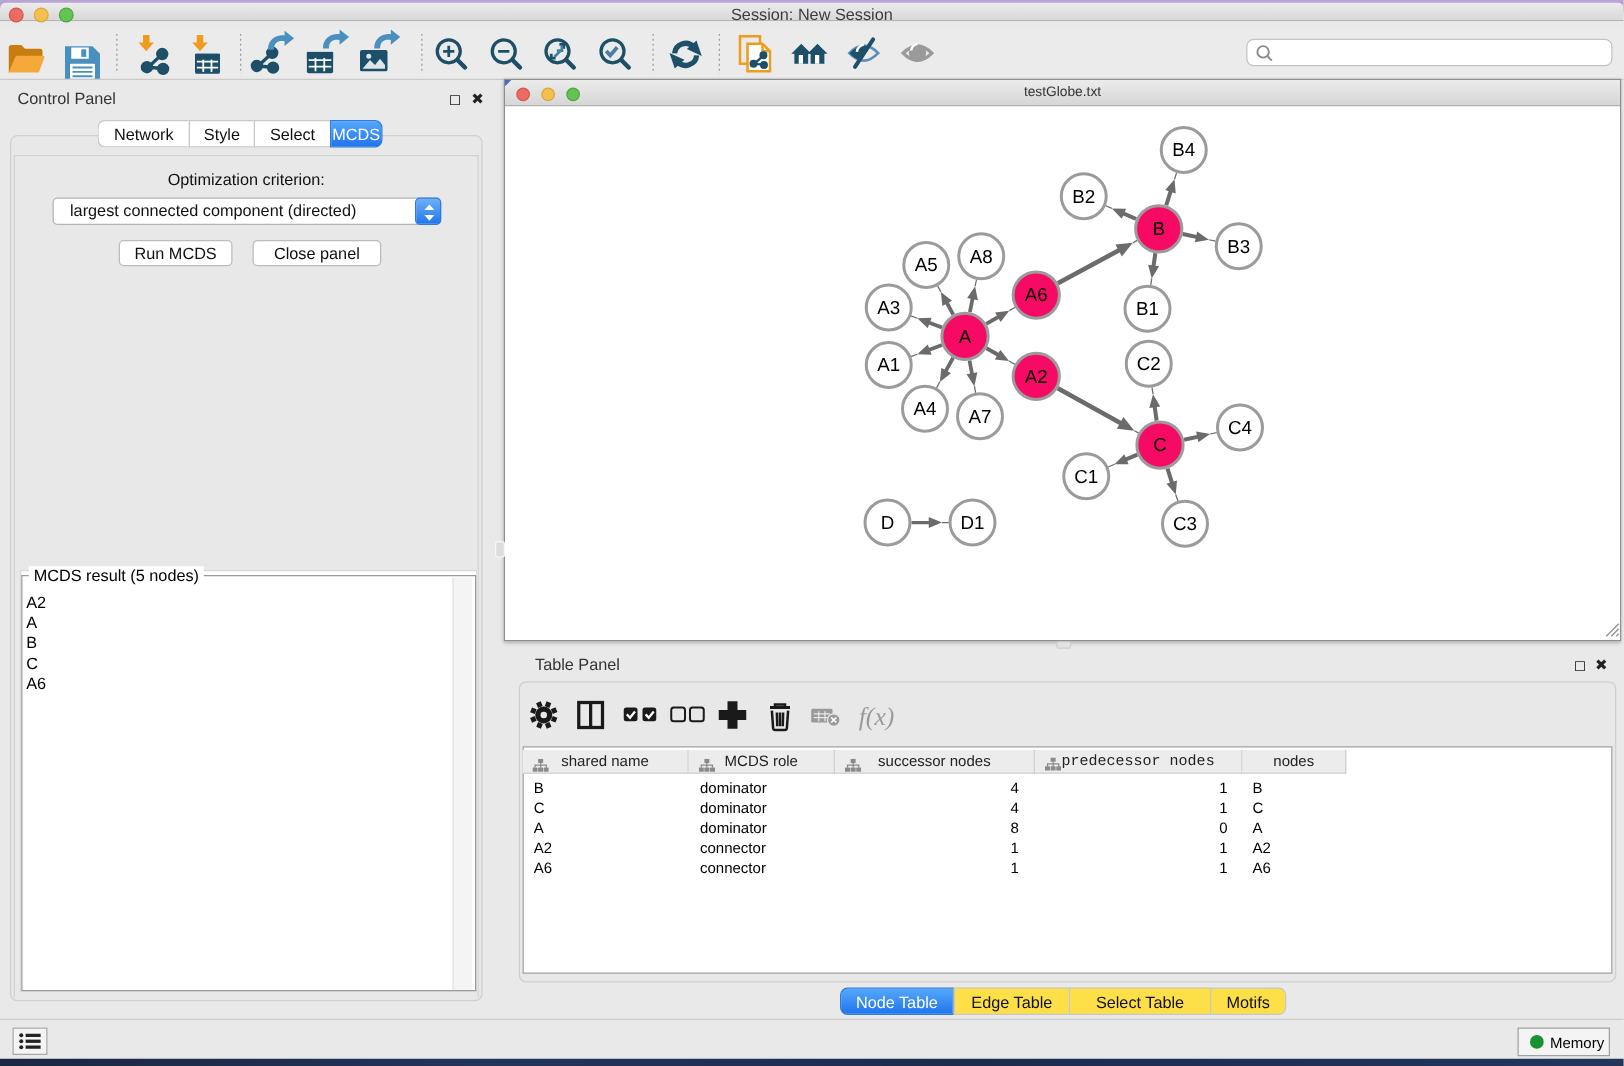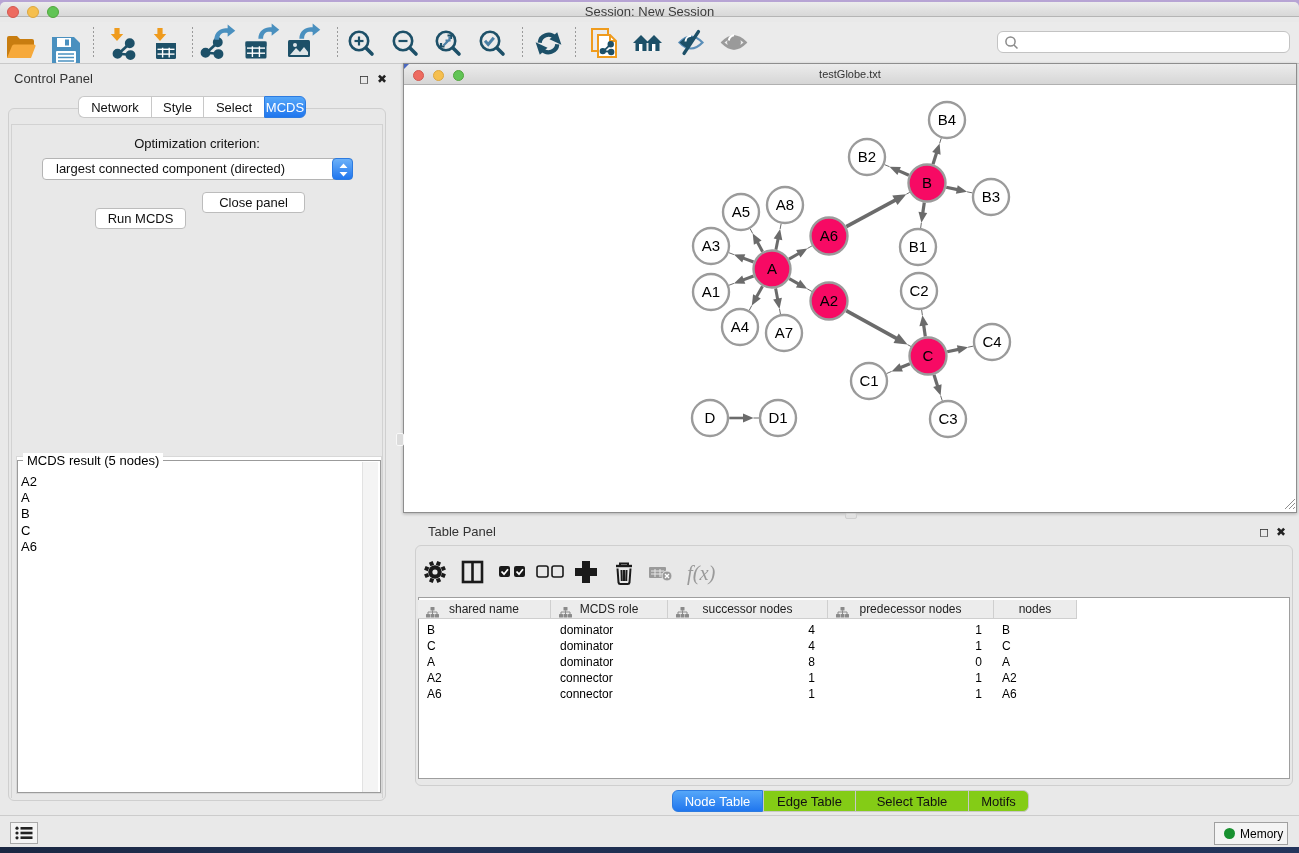--- a/index.html
+++ b/index.html
@@ -60,21 +60,21 @@
 
 #tpTitle { left:428px; top:524px; font-size:13px; color:#333; }
 #tpPane { left:415px; top:545px; width:878px; height:241px; background:#e8e8e8;
   border:1px solid #cfcfcf; border-radius:6px; }
 #tpTable { left:418px; top:597px; width:872px; height:182px; background:#fff; border:1px solid #9e9e9e; }
 .th { top:600px; height:19px; background:#ececec; border-right:1px solid #cfcfcf;
   border-bottom:1px solid #cfcfcf; font-size:12px; color:#222; text-align:center; line-height:19px; }
 .td { font-size:12px; color:#000; height:16px; line-height:16px; }
 
 
-.btab { top:790px; height:22px; background:#84cc16; border:1px solid #c8c8c8; border-right:none;
+.btab { top:790px; height:22px; background:#fde047; border:1px solid #c8c8c8; border-right:none;
   font-size:13px; color:#111; text-align:center; line-height:21px; }
 #btabNode { background:linear-gradient(#55a7f9,#2076ee); color:#fff; border:1px solid #2d7be0;
   border-radius:6px 0 0 6px; }
 
 
 #statusline { left:0; top:815px; width:1299px; height:1px; background:#cccccc; }
 #listbtn { left:10px; top:822px; width:28px; height:22px; background:#f4f4f4; border:1px solid #a9a9a9; }
 #membtn { left:1214px; top:822px; width:74px; height:23px; background:#f4f4f4; border:1px solid #a0a0a0;
   font-size:12px; color:#000; display:flex; align-items:center; }
 </style>
@@ -234,21 +234,21 @@
 <div class="abs tab" style="left:151px;width:52px;">Style</div>
 <div class="abs tab" style="left:203px;width:61px;">Select</div>
 <div class="abs tab" id="tabMCDS" style="left:264px;width:42px;">MCDS</div>
 <div class="abs" id="optLabel">Optimization criterion:</div>
 <div class="abs" id="combo">largest connected component (directed)</div>
 <div class="abs" id="comboBtn">
 <svg width="21" height="22" viewBox="0 0 21 22">
       <path d="M6.5 9 L10.5 4.5 L14.5 9 Z M6.5 13 L10.5 17.5 L14.5 13 Z" fill="#fff"></path>
     </svg>
 </div>
-<div class="abs btn" style="left:95px;width:91px;margin-top:16px;">Run MCDS</div>
+<div class="abs btn" style="left:95px;width:91px;">Run MCDS</div>
 <div class="abs btn" style="left:202px;width:103px;">Close panel</div>
 <div class="abs" id="mcdsBox"></div>
 <div class="abs" id="mcdsLegendLine"></div>
 <div class="abs" id="mcdsScroll"></div>
 <div class="abs" id="mcdsLegend">MCDS result (5 nodes)</div>
 <div class="abs" id="mcdsList">A2<br>A<br>B<br>C<br>A6</div>
 
 <div class="abs" id="netwin">
     <svg class="abs" style="left:0px;top:0px;z-index:5" width="5" height="5" viewBox="0 0 5 5">
       <path d="M0 0 H5 L0 5 Z" fill="#4a68c0"></path>
@@ -430,21 +430,21 @@
       </svg></span>MCDS role</div>
 <div class="abs th" style="left:668px;width:160px;"><span style="position:absolute;left:8px;top:4px;"><svg width="13" height="11" viewBox="0 0 13 11" style="vertical-align:-1px">
         <g fill="#8a8a8a">
           <rect x="4.5" y="0" width="4" height="3.4" rx="0.5"></rect>
           <rect x="0" y="7" width="4" height="3.4" rx="0.5"></rect>
           <rect x="4.5" y="7" width="4" height="3.4" rx="0.5"></rect>
           <rect x="9" y="7" width="4" height="3.4" rx="0.5"></rect>
           <path d="M2 7 V5 H11 V7 M6.5 3.4 V7" stroke="#8a8a8a" fill="none" stroke-width="1"></path>
         </g>
       </svg></span>successor nodes</div>
-<div class="abs th" style="left:828px;width:166px;"><span style="position:absolute;left:8px;top:4px;"><svg width="13" height="11" viewBox="0 0 13 11" style="vertical-align:-1px">
+<div class="abs th" style="left:828px;width:166px;font-family:Liberation Mono, monospace;"><span style="position:absolute;left:8px;top:4px;"><svg width="13" height="11" viewBox="0 0 13 11" style="vertical-align:-1px">
         <g fill="#8a8a8a">
           <rect x="4.5" y="0" width="4" height="3.4" rx="0.5"></rect>
           <rect x="0" y="7" width="4" height="3.4" rx="0.5"></rect>
           <rect x="4.5" y="7" width="4" height="3.4" rx="0.5"></rect>
           <rect x="9" y="7" width="4" height="3.4" rx="0.5"></rect>
           <path d="M2 7 V5 H11 V7 M6.5 3.4 V7" stroke="#8a8a8a" fill="none" stroke-width="1"></path>
         </g>
       </svg></span>predecessor nodes</div>
 <div class="abs th" style="left:994px;width:83px;">nodes</div>
 <div class="abs td" style="left:427px;top:622px;width:120px;">B</div>

